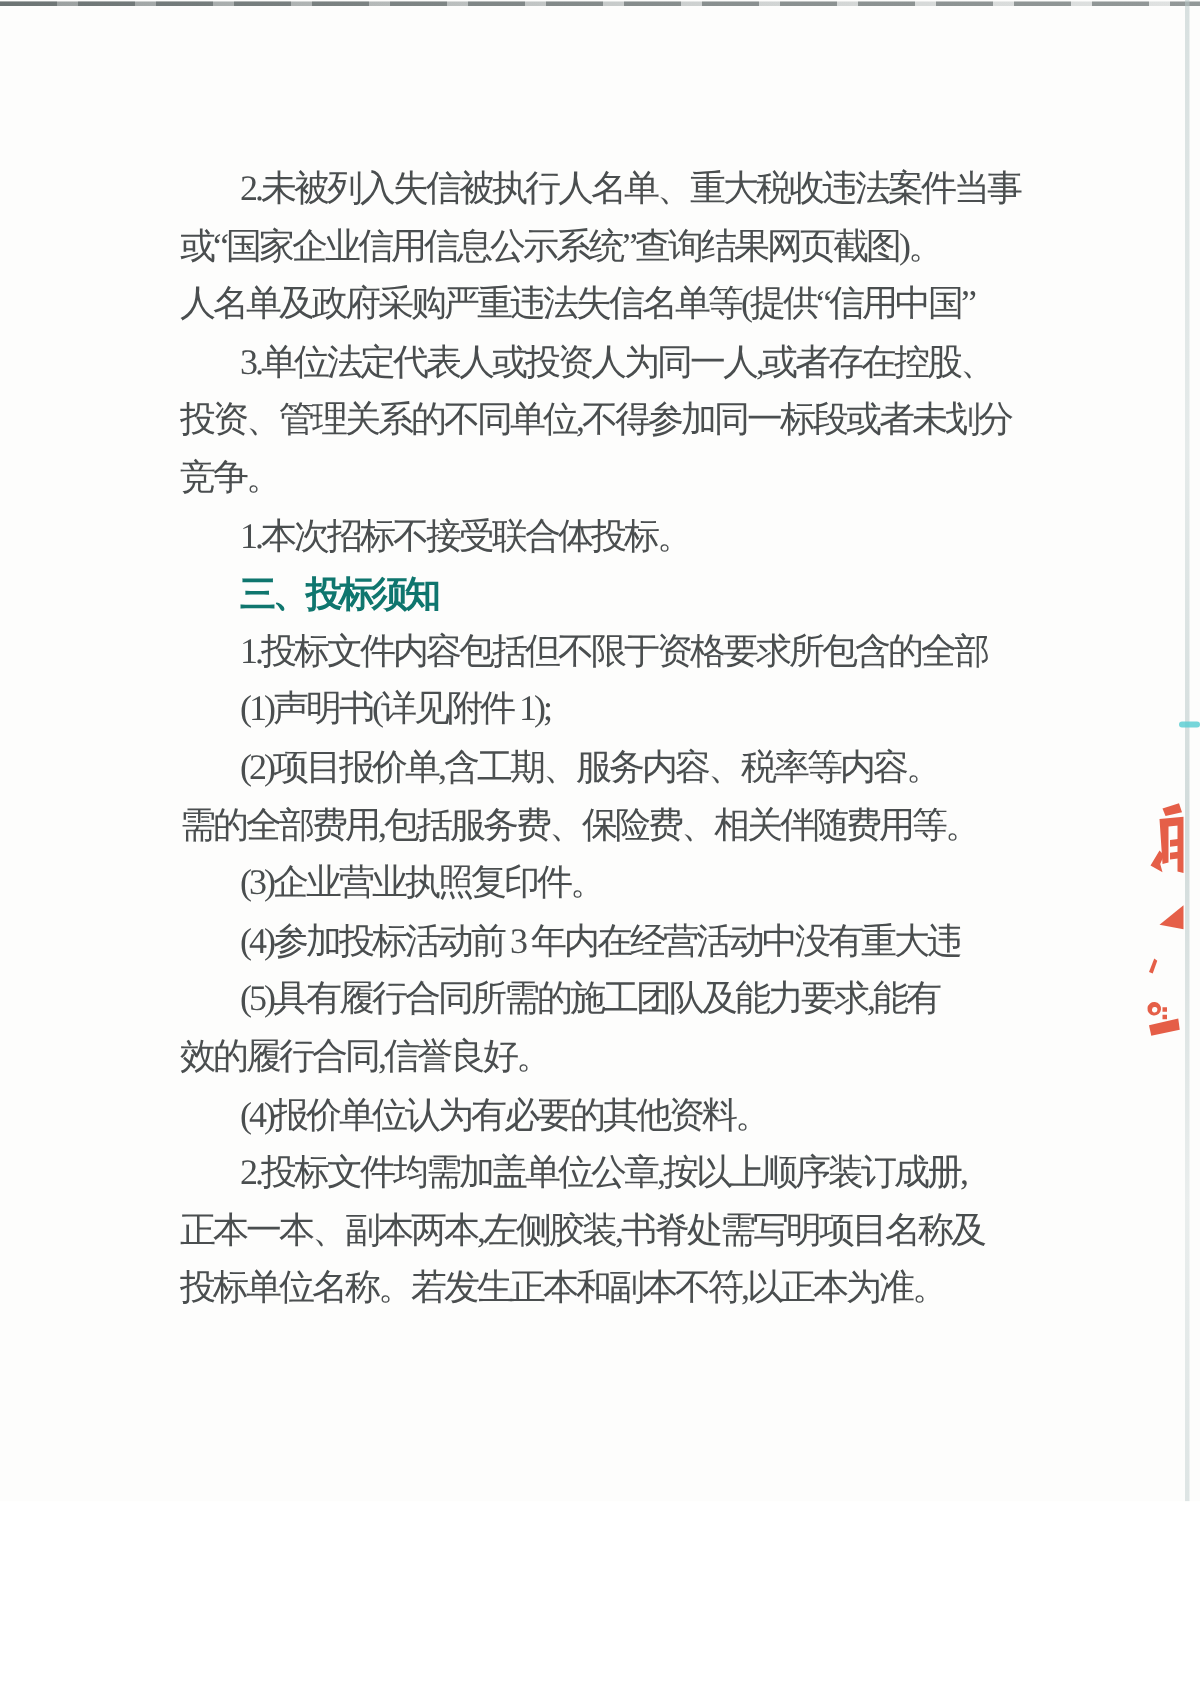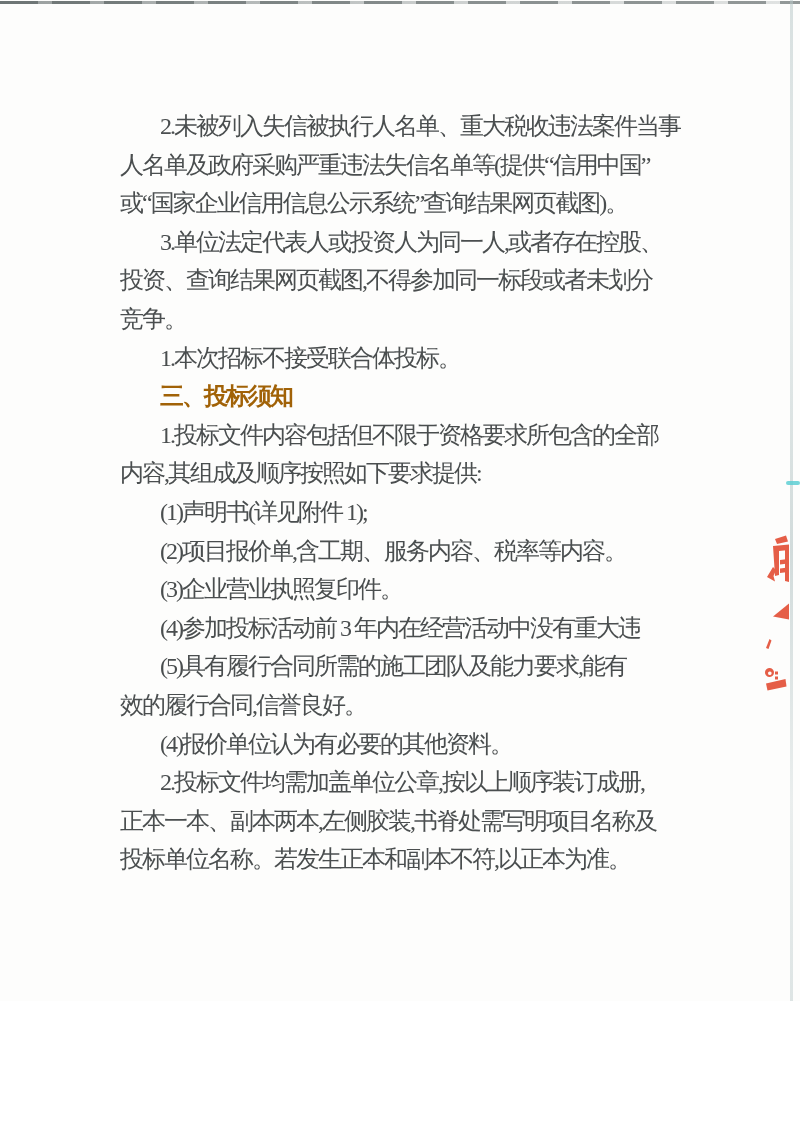--- a/index.html
+++ b/index.html
@@ -66,21 +66,21 @@
   }
   .line {
     height: 38.6px;
     line-height: 38.6px;
     white-space: nowrap;
   }
   .line.indent { padding-left: 40px; }
   .line.bold {
     font-family: "DejaVu Sans", "Liberation Sans", sans-serif;
     font-weight: 700;
-    color: #a16207;
+    color: #0f766e;
   }
   .page-number {
     position: absolute;
     top: 1051px;
     left: 0; width: 800px;
     text-align: center;
     font-size: 17px;
     letter-spacing: 0;
     color: #55585a;
   }
@@ -119,31 +119,31 @@
       <path d="M10,147 a4.5,4.5 0 1 0 9,1 a4.5,4.5 0 1 0 -9,-1 Z M13,148 a1.8,1.8 0 1 1 3.6,0.4 a1.8,1.8 0 1 1 -3.6,-0.4 Z" fill-rule="evenodd"></path>
       <rect x="20" y="146.5" width="3" height="3"></rect>
       <rect x="20" y="151.5" width="3" height="3"></rect>
 
       <path d="M11,158.5 L30.5,154 L31.5,161.5 L12.5,165.5 Z"></path>
     </g>
   </svg>
 
   <div class="doc-body">
       <div class="line indent">2.未被列入失信被执行人名单、重大税收违法案件当事</div>
+      <div class="line">或“国家企业信用信息公示系统”查询结果网页截图)。</div>
       <div class="line">人名单及政府采购严重违法失信名单等(提供“信用中国”</div>
-      <div class="line">或“国家企业信用信息公示系统”查询结果网页截图)。</div>
       <div class="line indent">3.单位法定代表人或投资人为同一人,或者存在控股、</div>
-      <div class="line">投资、查询结果网页截图,不得参加同一标段或者未划分</div>
+      <div class="line">投资、管理关系的不同单位,不得参加同一标段或者未划分</div>
       <div class="line">竞争。</div>
       <div class="line indent">1.本次招标不接受联合体投标。</div>
       <div class="line indent bold">三、投标须知</div>
       <div class="line indent">1.投标文件内容包括但不限于资格要求所包含的全部</div>
-      <div class="line">内容,其组成及顺序按照如下要求提供:</div>
       <div class="line indent">(1)声明书(详见附件 1);</div>
       <div class="line indent">(2)项目报价单,含工期、服务内容、税率等内容。</div>
+      <div class="line">需的全部费用,包括服务费、保险费、相关伴随费用等。</div>
       <div class="line indent">(3)企业营业执照复印件。</div>
       <div class="line indent">(4)参加投标活动前 3 年内在经营活动中没有重大违</div>
       <div class="line indent">(5)具有履行合同所需的施工团队及能力要求,能有</div>
       <div class="line">效的履行合同,信誉良好。</div>
       <div class="line indent">(4)报价单位认为有必要的其他资料。</div>
       <div class="line indent">2.投标文件均需加盖单位公章,按以上顺序装订成册,</div>
       <div class="line">正本一本、副本两本,左侧胶装,书脊处需写明项目名称及</div>
       <div class="line">投标单位名称。若发生正本和副本不符,以正本为准。</div>
     </div>
 

